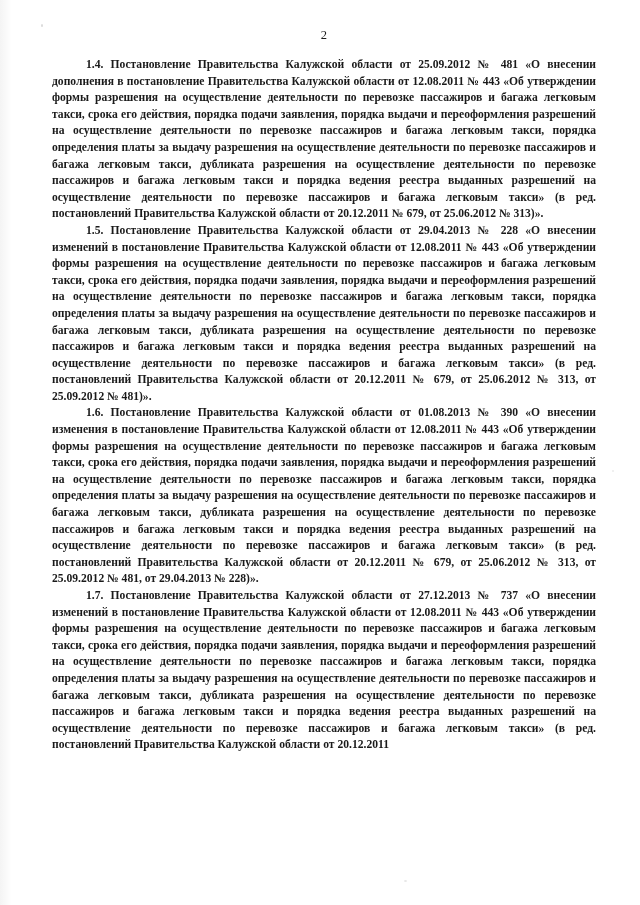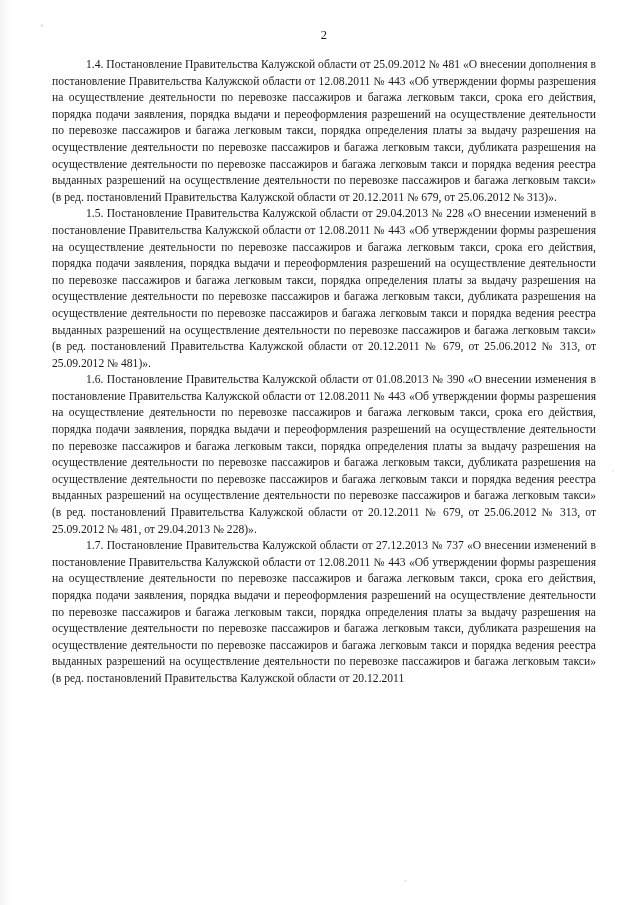--- a/index.html
+++ b/index.html
@@ -25,20 +25,21 @@
     text-align: center;
     font-size: 12.5px;
     margin: 0 0 14px 0;
     letter-spacing: 0.2px;
   }
   .doc-body {
     font-size: 11.6px;
     line-height: 16.6px;
     text-align: justify;
     text-justify: inter-word;
+    font-weight: bold;
   }
   .para {
     margin: 0 0 0 0;
     text-indent: 34px;
     text-align: justify;
     text-align-last: left;
     hyphens: none;
   }
   .para.last-justify {
     text-align-last: left;

